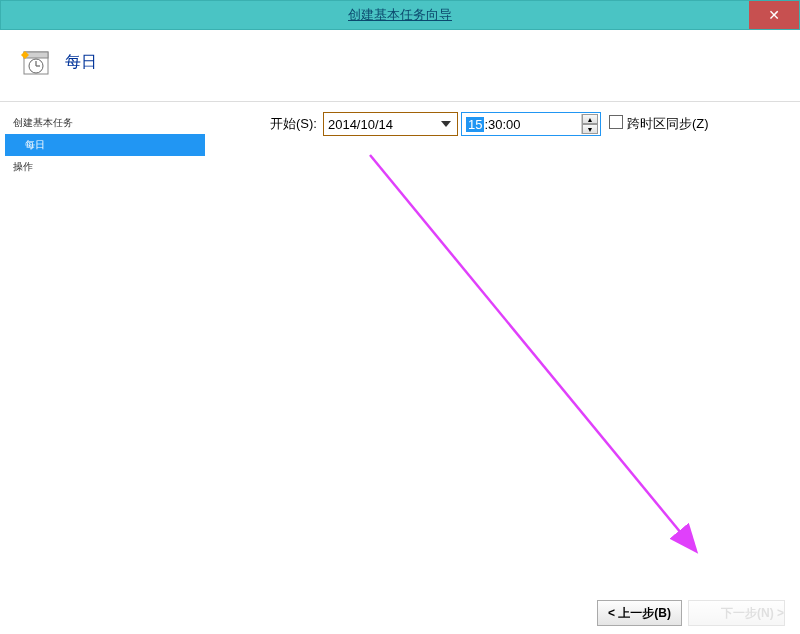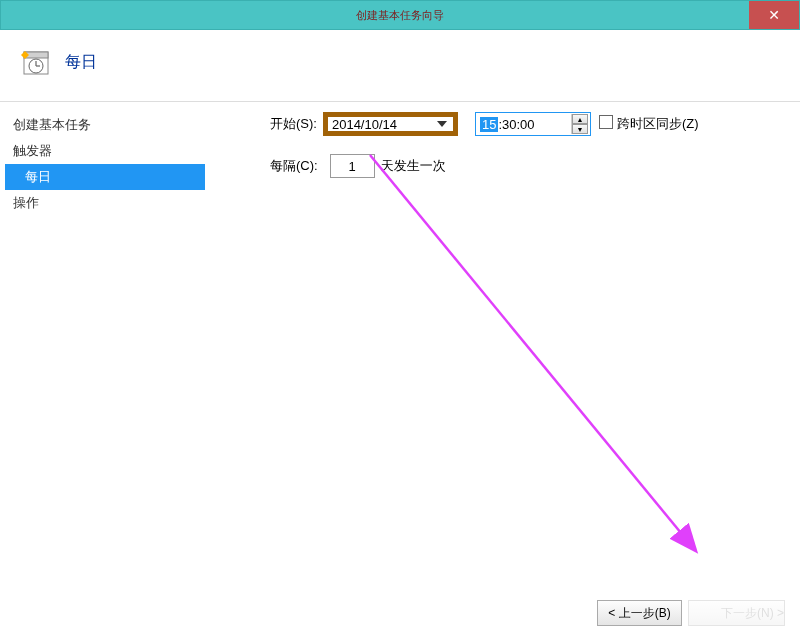--- a/index.html
+++ b/index.html
@@ -1,46 +1,46 @@
 <!DOCTYPE html>
 <html><head>
   <meta charset="utf-8">
   <style>
     * { margin: 0; padding: 0; box-sizing: border-box; font-family: "Microsoft YaHei", "SimSun", sans-serif; }
     body { background: #fff; width: 800px; height: 634px; overflow: hidden; position: relative; }
     
     .titlebar { height: 30px; background: #4ac4c4; display: flex; align-items: center; justify-content: center; position: relative; border: 1px solid #3ab0b0; }
-    .titlebar-title { color: #7f1d1d; font-size: 11px; }
+    .titlebar-title { color: #0c4a6e; font-size: 13px; text-decoration: underline; }
     .close-btn { position: absolute; right: 0; top: 0; width: 50px; height: 28px; background: #c75050; color: #fff; display: flex; align-items: center; justify-content: center; font-size: 14px; cursor: pointer; }
     
     .header { display: flex; align-items: center; padding: 18px 20px 25px 20px; border-bottom: 1px solid #ddd; }
     .header-icon { width: 30px; height: 28px; margin-right: 15px; position: relative; }
     .header-icon svg { width: 100%; height: 100%; }
     .header-title { font-size: 16px; color: #003399; }
     
     .content { display: flex; }
     .sidebar { width: 210px; padding: 10px 5px; }
-    .sidebar-item { padding: 4px 8px; font-size: 13px; color: #333; cursor: pointer; font-family: Liberation Serif, serif; }
+    .sidebar-item { padding: 4px 8px; font-size: 10px; color: #333; cursor: pointer; font-family: Liberation Serif, serif; }
     .sidebar-item.indent { padding-left: 20px; }
     .sidebar-item.selected { background: #2196f3; color: #fff; }
     
     .main { flex: 1; padding: 10px 20px; }
     .form-row { display: flex; align-items: center; margin-bottom: 18px; font-size: 13px; }
     .form-label { margin-right: 6px; margin-left: 40px; }
-    .date-input { width: 135px; height: 24px; border: 5px solid #a16207; padding: 0 4px; font-size: 13px; display: flex; align-items: center; justify-content: space-between; margin-right: 17px; }
+    .date-input { width: 135px; height: 24px; border: 1px solid #a16207; padding: 0 4px; font-size: 13px; display: flex; align-items: center; justify-content: space-between; margin-right: 3px; }
     .date-dropdown { width: 14px; height: 14px; display: flex; align-items: center; justify-content: center; }
-    .time-input { width: 116px; height: 24px; border: 1px solid #2196f3; padding: 0 2px 0 4px; font-size: 13px; display: flex; align-items: center; justify-content: space-between; margin-right: 8px; }
+    .time-input { width: 140px; height: 24px; border: 1px solid #2196f3; padding: 0 2px 0 4px; font-size: 13px; display: flex; align-items: center; justify-content: space-between; margin-right: 8px; }
     .time-text .selected { background: #2196f3; color: #fff; padding: 0 2px; }
     .spinner { display: flex; flex-direction: column; border-left: 1px solid #ccc; }
     .spinner-btn { width: 16px; height: 10px; border: 1px solid #999; background: linear-gradient(#f8f8f8, #e0e0e0); display: flex; align-items: center; justify-content: center; font-size: 7px; cursor: pointer; }
     .checkbox-wrap { display: flex; align-items: flex-start; }
     .checkbox { width: 14px; height: 14px; border: 1px solid #666; margin-right: 4px; cursor: pointer; }
     .num-input { width: 45px; height: 24px; border: 1px solid #999; text-align: center; font-size: 13px; margin: 0 6px; }
     
-    .footer { position: absolute; bottom: 8px; right: 15px; display: flex; gap: 6px; }
+    .footer { position: absolute; bottom: 8px; right: 15px; display: flex; gap: 6px; font-weight: bold; }
     .footer-btn { min-width: 85px; height: 26px; border: 1px solid #aaa; background: linear-gradient(#fdfdfd, #e5e5e5); font-size: 12px; display: flex; align-items: center; justify-content: center; cursor: pointer; }
     .footer-btn.disabled { opacity: 0.3; color: #999; padding-left: 32px; }
     
     .arrow-annotation { position: absolute; top: 150px; left: 365px; pointer-events: none; }
   </style>
 </head>
 <body>
 
 <div class="titlebar">
   <span class="titlebar-title">创建基本任务向导</span>
@@ -59,21 +59,20 @@
       <line x1="16" y1="18" x2="20" y2="18" stroke="#666" stroke-width="1.2"></line>
       <path d="M2,2 L6,6 L2,10 L-2,6 Z" fill="#ffb000" transform="translate(3,1)"></path>
     </svg>
   </div>
   <span class="header-title">每日</span>
 </div>
 
 <div class="content">
   <div class="sidebar">
     <div class="sidebar-item">创建基本任务</div>
-    <div class="sidebar-item">触发器</div>
     <div class="sidebar-item indent selected">每日</div>
     <div class="sidebar-item">操作</div>
   </div>
 
   <div class="main">
     <div class="form-row">
       <span class="form-label">开始(S):</span>
       <div class="date-input">
         <span>2014/10/14</span>
         <span class="date-dropdown">
@@ -88,25 +87,20 @@
           <div class="spinner-btn">▲</div>
           <div class="spinner-btn">▼</div>
         </div>
       </div>
       <div class="checkbox-wrap">
         <div class="checkbox"></div>
         <span>跨时区同步(Z)</span>
       </div>
     </div>
 
-    <div class="form-row">
-      <span class="form-label">每隔(C):</span>
-      <input class="num-input" value="1" style="">
-      <span>天发生一次</span>
-    </div>
   </div>
 </div>
 
 <svg class="arrow-annotation" width="360" height="430">
   <defs>
     <marker id="arrowhead" markerWidth="12" markerHeight="10" refX="10" refY="5" orient="auto">
       <polygon points="0 0, 12 5, 0 10" fill="#e040fb"></polygon>
     </marker>
   </defs>
   <line x1="5" y1="5" x2="330" y2="400" stroke="#e040fb" stroke-width="2.5" marker-end="url(#arrowhead)"></line>

